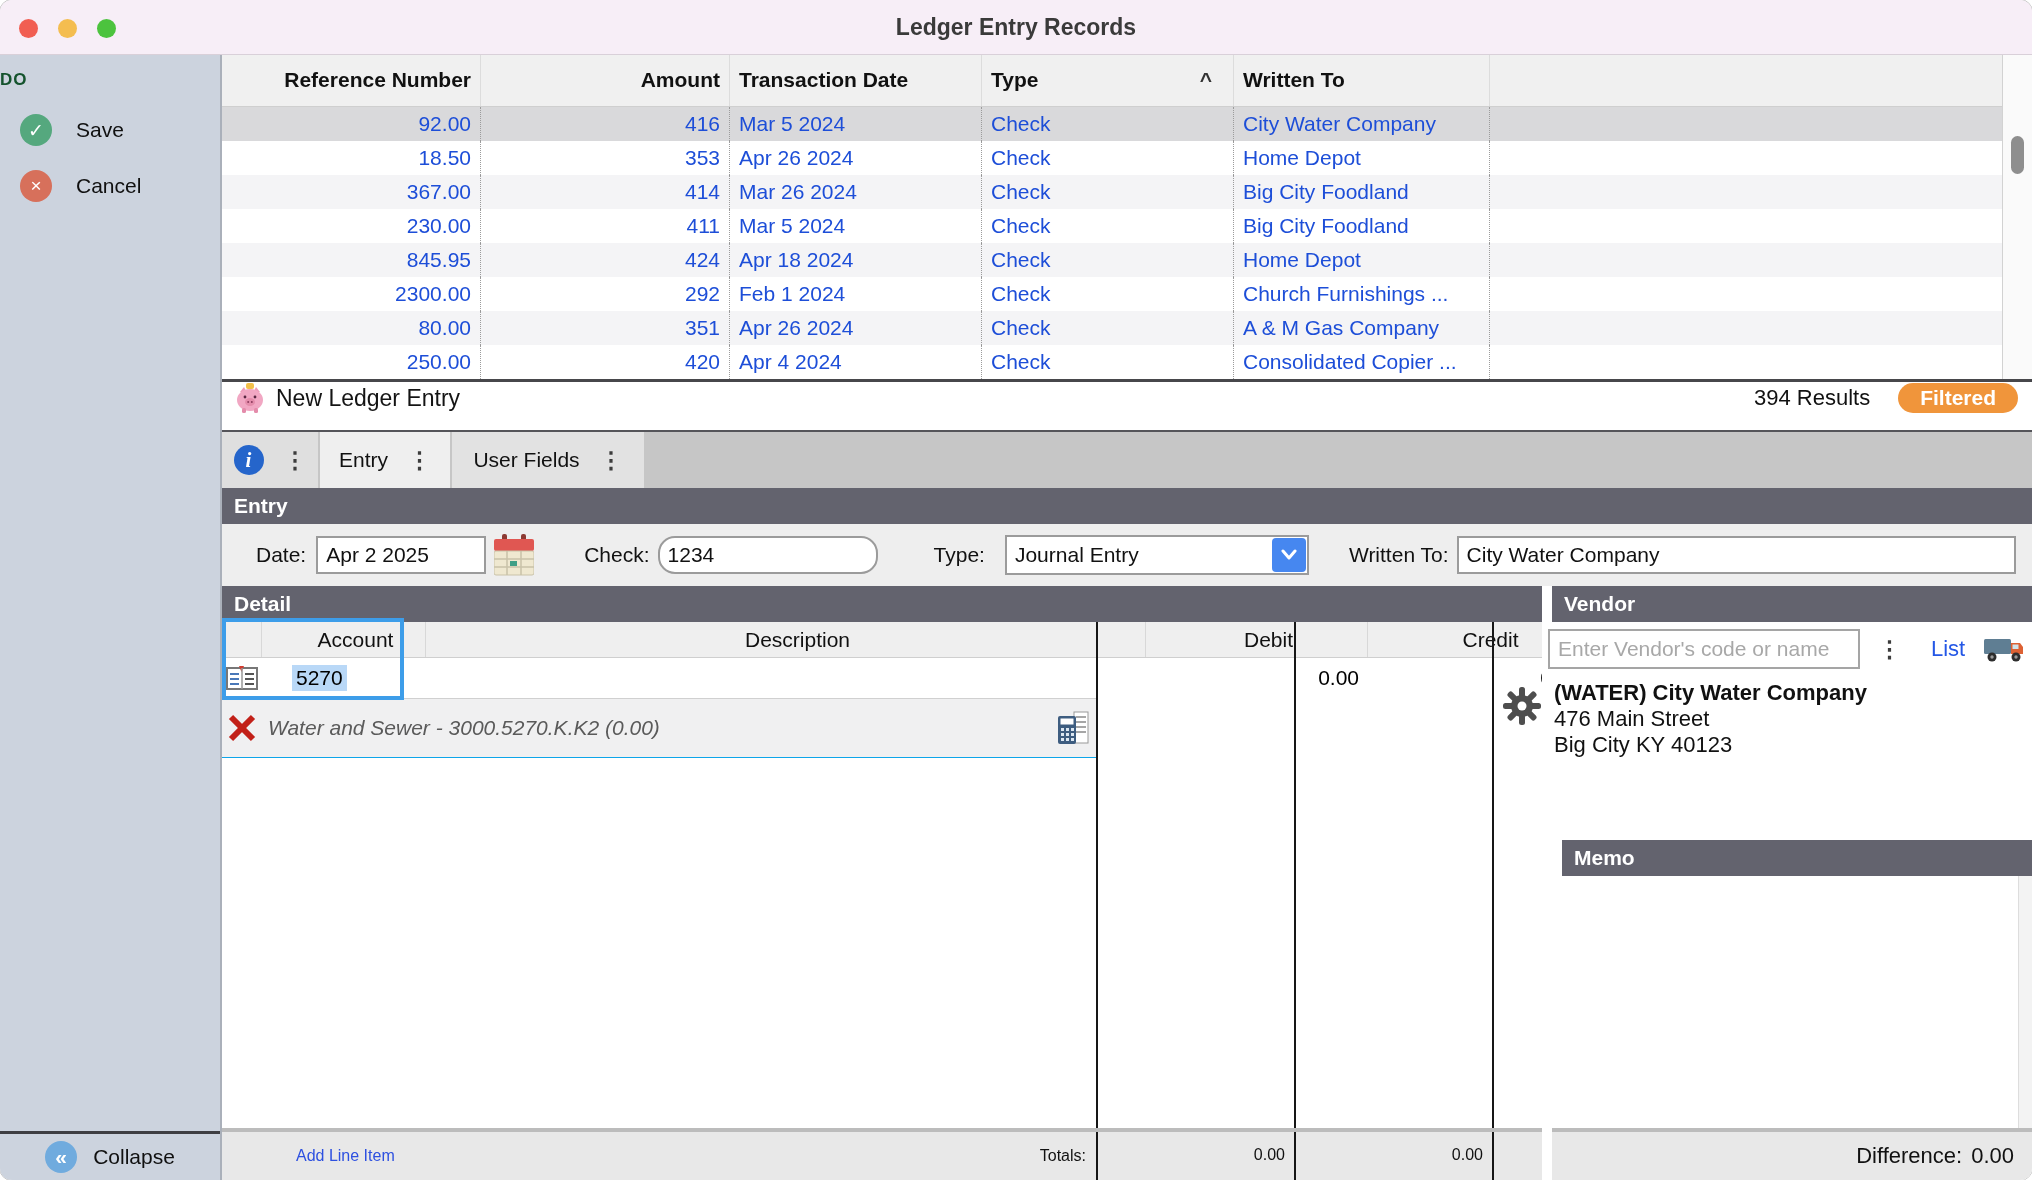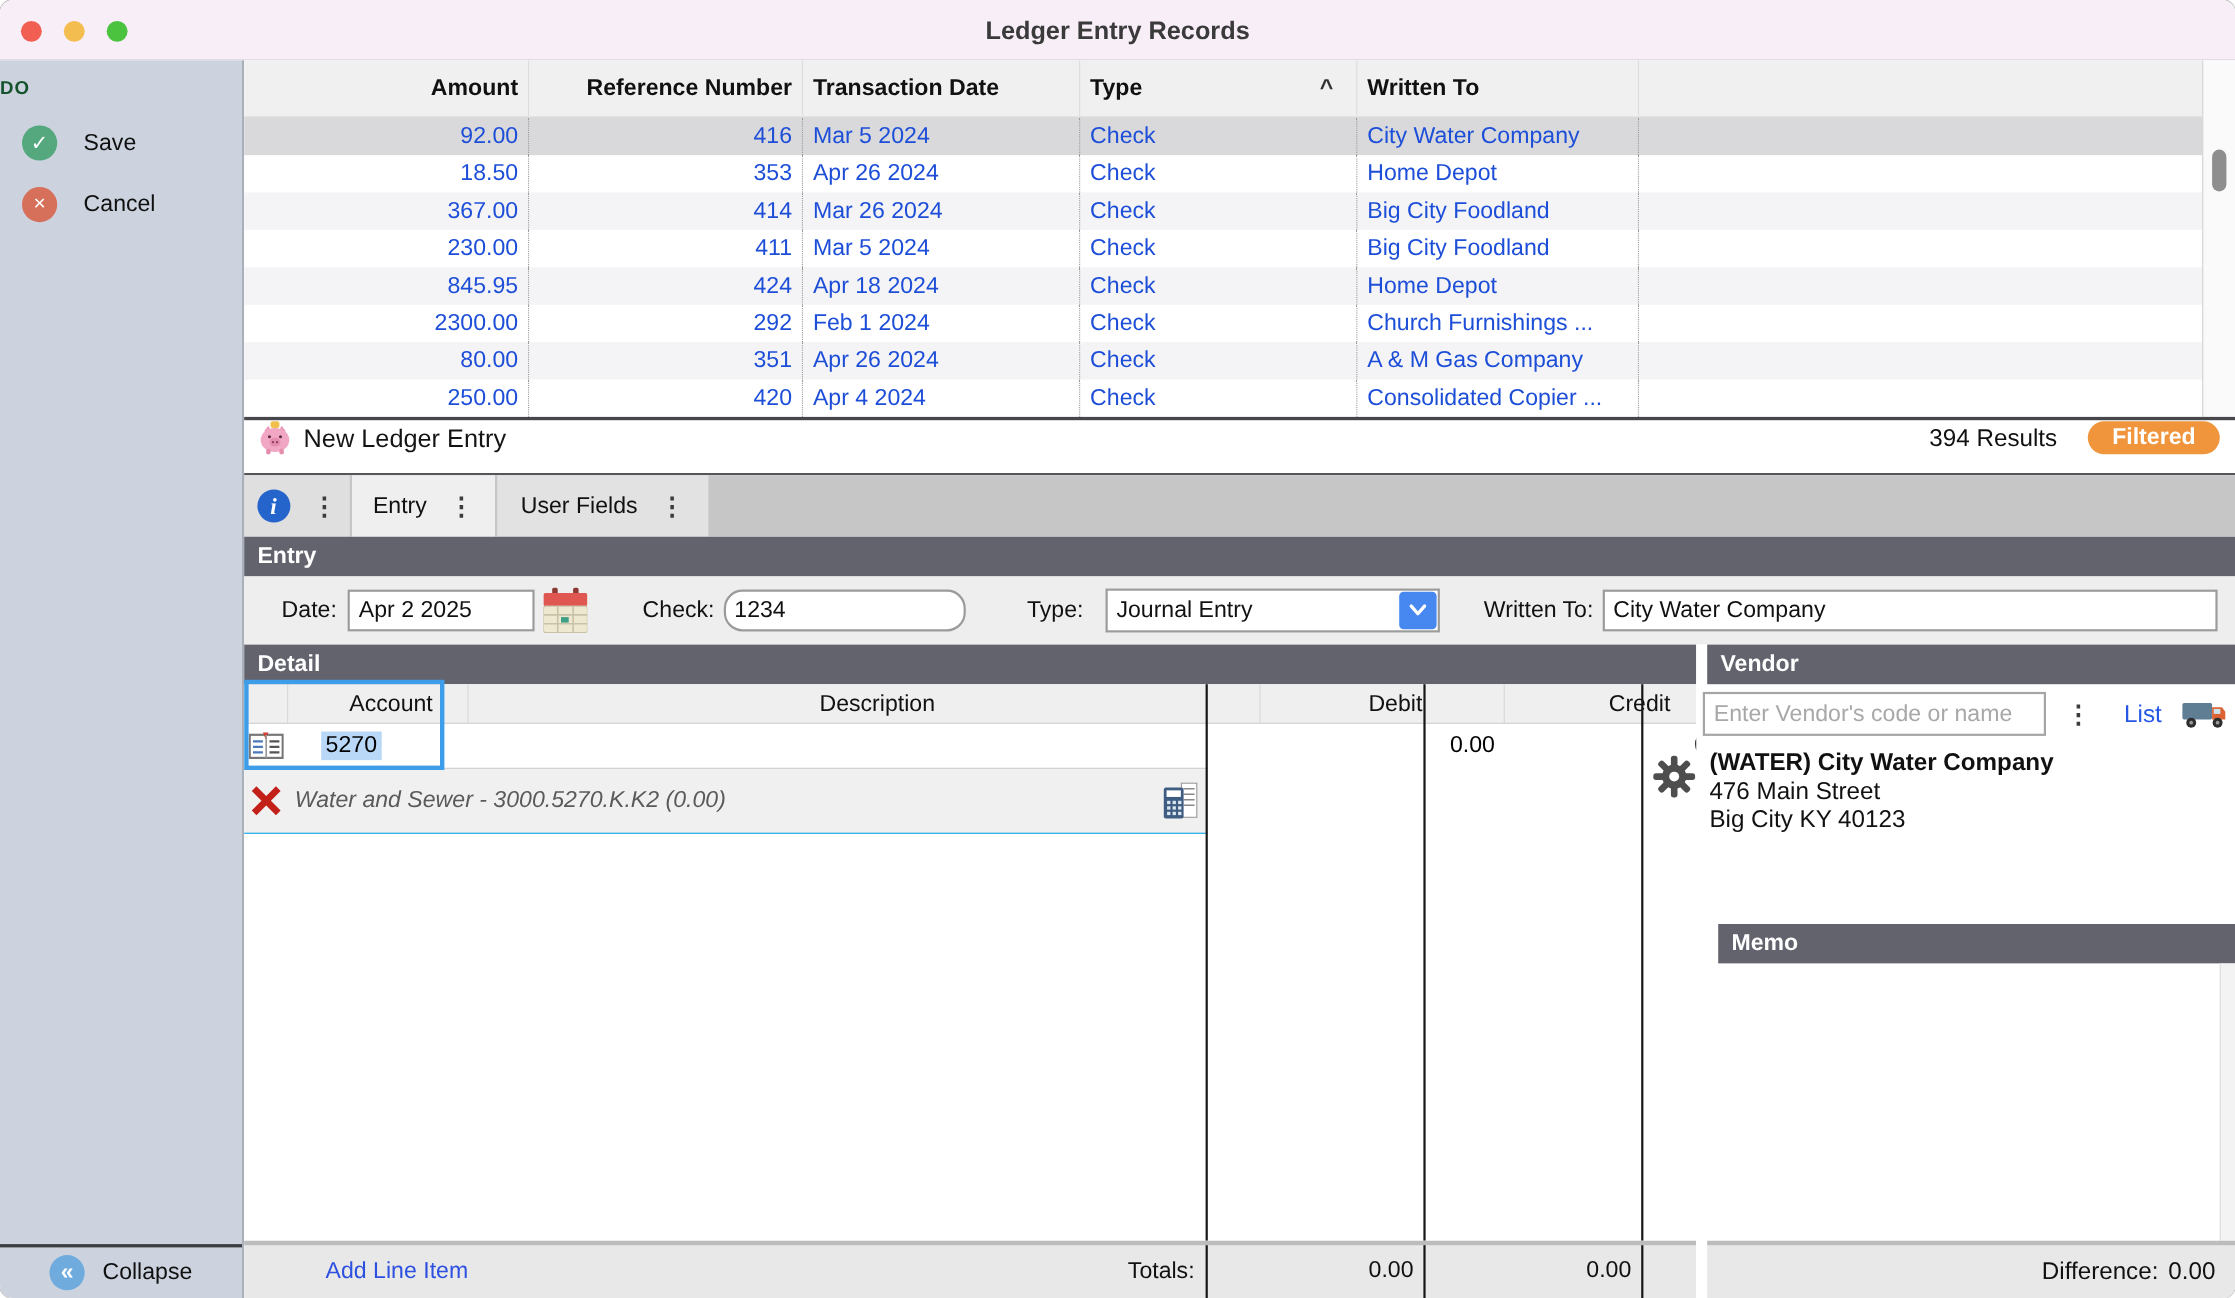--- a/index.html
+++ b/index.html
@@ -90,21 +90,21 @@
   .sel-text { background:#b9d8f7; padding:1px 4px; }
   .dnum { text-align:right; line-height:40px; padding-right:9px; }
   .drow2 { width:876px; height:60px; background:#f0f0f1; border-top:1px solid #d0d0d0; border-bottom:1px solid #0ea5e9; display:flex; align-items:center; }
   .xcell { width:40px; display:flex; justify-content:center; flex:0 0 auto; }
   .sugg { flex:1; font-style:italic; color:#5a5a5a; font-size:21px; padding-left:6px; white-space:nowrap; overflow:hidden; }
   .calc { margin-right:8px; flex:0 0 auto; }
   .vline { position:absolute; top:36px; width:2px; height:506px; background:#161616; }
   .vl1 { left:874px; } .vl2 { left:1072px; } .vl3 { left:1270px; }
   .focus-rect { position:absolute; left:0; top:32px; width:182px; height:82px; border:4px solid #3d9de9; z-index:5; pointer-events:none; }
   .gear { position:absolute; left:1280px; top:100px; }
-  .totals { position:absolute; left:0; right:0; bottom:0; height:52px; background:#e8e8e8; border-top:4px solid #bcbcbc; display:grid; grid-template-columns:40px 836px 198px 198px 48px; font-size:21px; color:#111; }
+  .totals { position:absolute; left:0; right:0; bottom:0; height:52px; background:#e8e8e8; border-top:4px solid #bcbcbc; display:grid; grid-template-columns:40px 836px 198px 198px 48px; font-size:16px; color:#111; }
   .t2 { display:flex; justify-content:space-between; align-items:center; padding-left:34px; padding-right:10px; border-right:2px solid #161616; }
   .tnum { line-height:46px; text-align:right; padding-right:9px; border-right:2px solid #161616; }
   .add-link { color:#2d50e0; }
 
   
   .vendor { position:absolute; top:586px; left:1542px; width:490px; height:594px; background:#fff; }
   .vendor .sechead { margin-left:10px; }
   .vsearch { margin:6px 0 0 6px; display:flex; align-items:center; height:42px; }
   .vinput { width:312px; height:40px; border:2px solid #a5a5a5; font-size:21px; padding:0 8px; font-family:inherit; color:#111; }
   .vinput::placeholder { color:#a8a8a8; }
@@ -149,22 +149,22 @@
     <div class="side-footer">
       <span class="cicon collapse-ic">
           <span>«</span>
         </span>
       <span>Collapse</span>
     </div>
   </div>
 
   <div class="records">
     <div class="rgrid rhead">
+      <div class="rc num">Reference Number</div>
       <div class="rc num">Amount</div>
-      <div class="rc num">Reference Number</div>
       <div class="rc">Transaction Date</div>
       <div class="rc type-head">
         <span>Type</span>
         <span class="caret">^</span>
       </div>
       <div class="rc">Written To</div>
       <div class="rc last"></div>
     </div>
     <div class="rbody">
       <div class="rgrid rrow sel">

